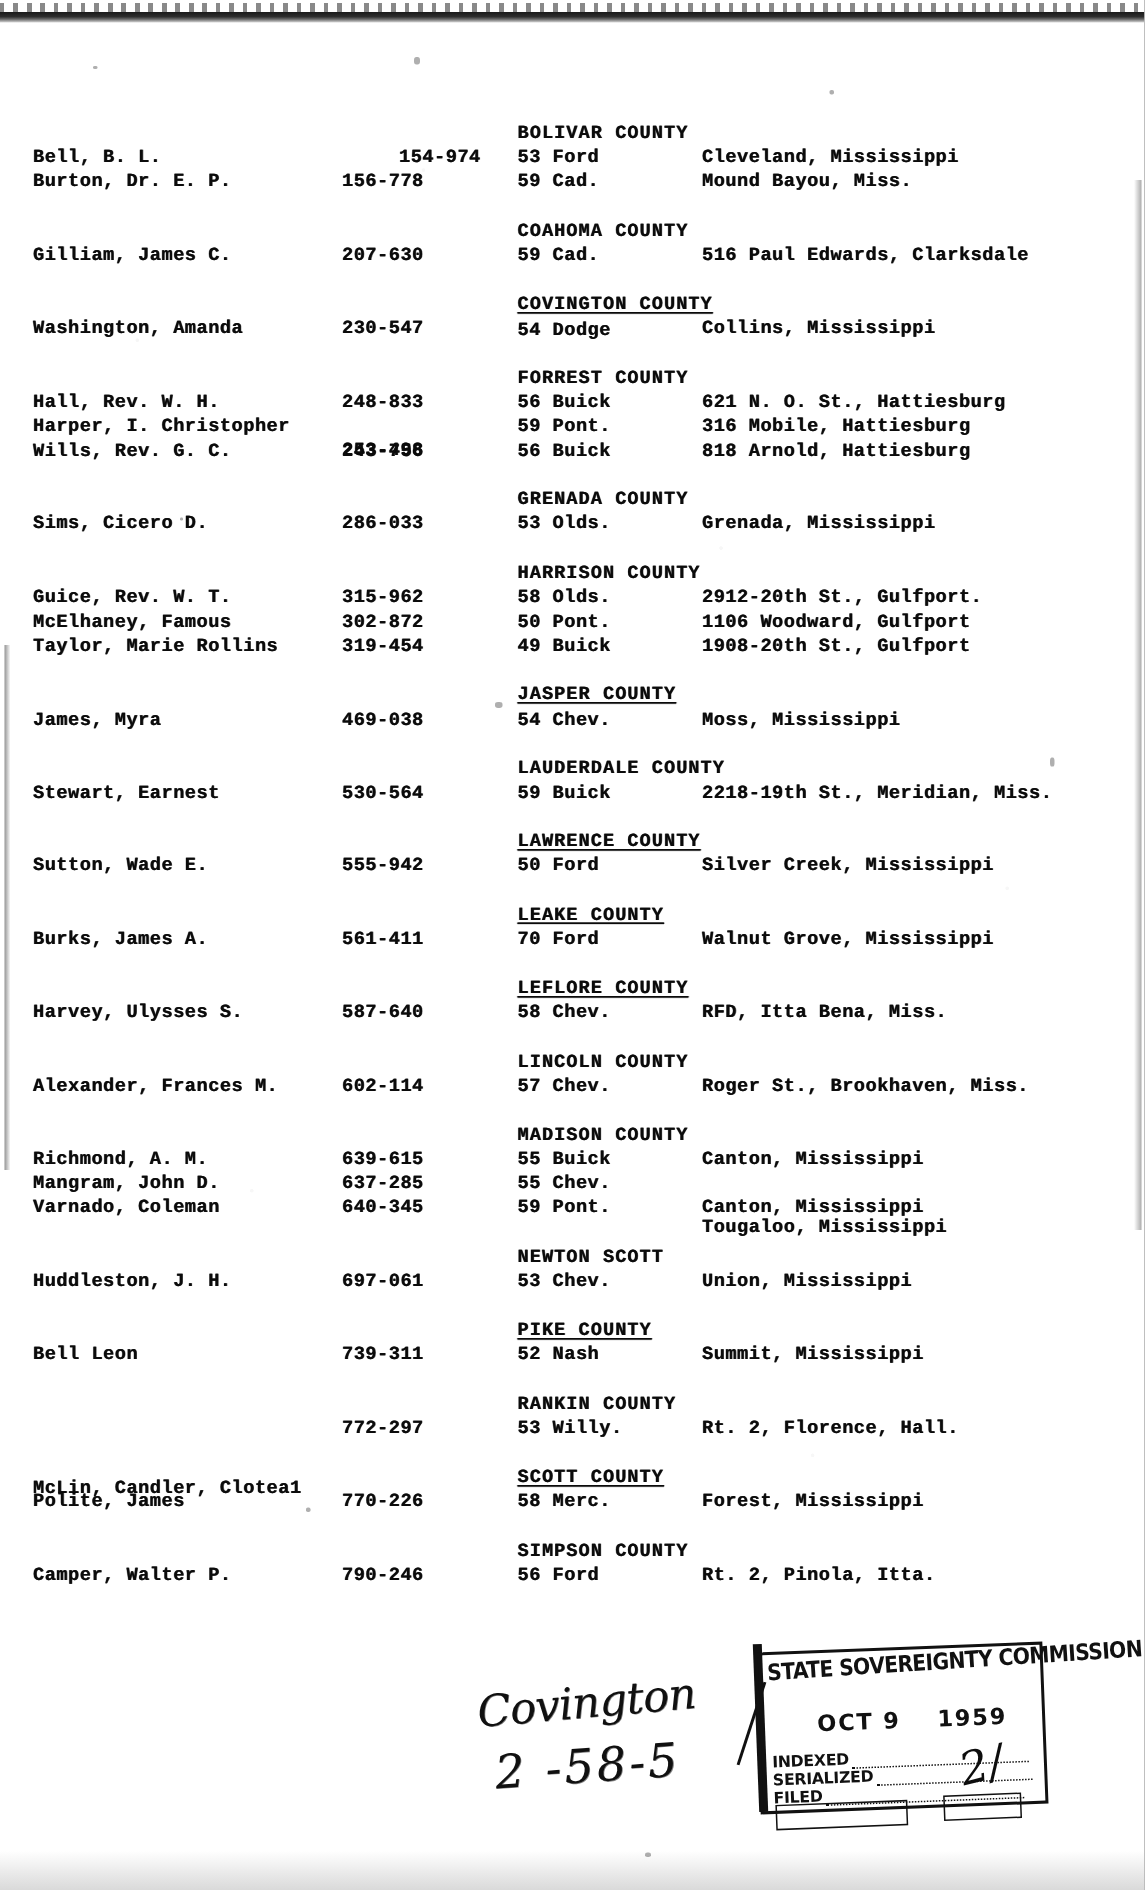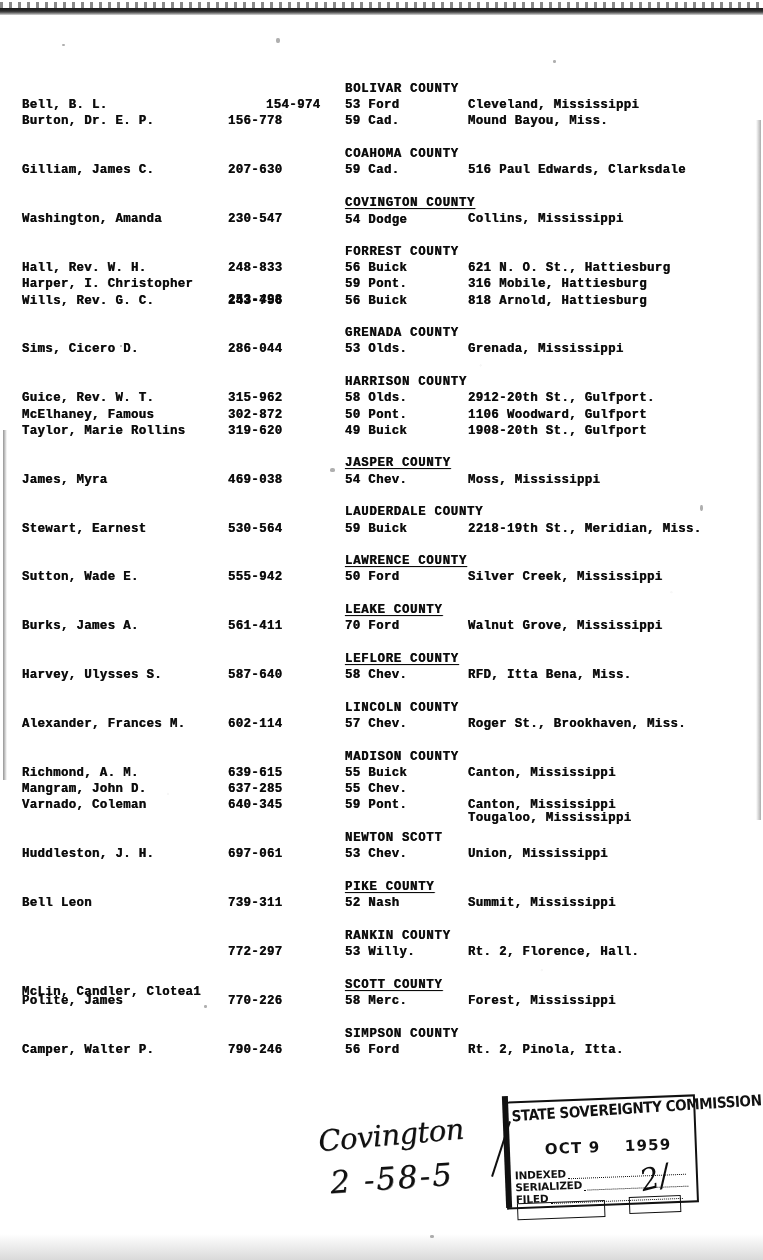--- a/index.html
+++ b/index.html
@@ -255,34 +255,34 @@
       <div class="name" style="top: 277.3px;">Harper, I. Christopher</div>
       <div class="phone" style="top: 293px;">253-498</div>
       <div class="car" style="top: 277.3px;">59 Pont.</div>
       <div class="addr" style="top: 277.3px;">316 Mobile, Hattiesburg</div>
       <div class="name" style="top: 293.5px;">Wills, Rev. G. C.</div>
       <div class="phone" style="top: 293.5px;">243-756</div>
       <div class="car" style="top: 293.5px;">56 Buick</div>
       <div class="addr" style="top: 293.5px;">818 Arnold, Hattiesburg</div>
       <div class="county" style="top: 326.2px;">GRENADA COUNTY</div>
       <div class="name" style="top: 342.4px;">Sims, Cicero D.</div>
-      <div class="phone" style="top: 342.4px;">286-044</div>
+      <div class="phone" style="top: 342.4px;">286-033</div>
       <div class="car" style="top: 342.4px;">53 Olds.</div>
       <div class="addr" style="top: 342.4px;">Grenada, Mississippi</div>
       <div class="county" style="top: 375.1px;">HARRISON COUNTY</div>
       <div class="name" style="top: 391.3px;">Guice, Rev. W. T.</div>
       <div class="phone" style="top: 391.3px;">315-962</div>
       <div class="car" style="top: 391.3px;">58 Olds.</div>
       <div class="addr" style="top: 391.3px;">2912-20th St., Gulfport.</div>
       <div class="name" style="top: 407.5px;">McElhaney, Famous</div>
       <div class="phone" style="top: 407.5px;">302-872</div>
       <div class="car" style="top: 407.5px;">50 Pont.</div>
       <div class="addr" style="top: 407.5px;">1106 Woodward, Gulfport</div>
       <div class="name" style="top: 423.7px;">Taylor, Marie Rollins</div>
-      <div class="phone" style="top: 423.7px;">319-620</div>
+      <div class="phone" style="top: 423.7px;">319-454</div>
       <div class="car" style="top: 423.7px;">49 Buick</div>
       <div class="addr" style="top: 423.7px;">1908-20th St., Gulfport</div>
       <div class="county underlined" style="top: 456.4px;">JASPER COUNTY</div>
       <div class="name" style="top: 472.6px;">James, Myra</div>
       <div class="phone" style="top: 472.6px;">469-038</div>
       <div class="car" style="top: 472.6px;">54 Chev.</div>
       <div class="addr" style="top: 472.6px;">Moss, Mississippi</div>
       <div class="county" style="top: 505.3px;">LAUDERDALE COUNTY</div>
       <div class="name" style="top: 521.5px;">Stewart, Earnest</div>
       <div class="phone" style="top: 521.5px;">530-564</div>

